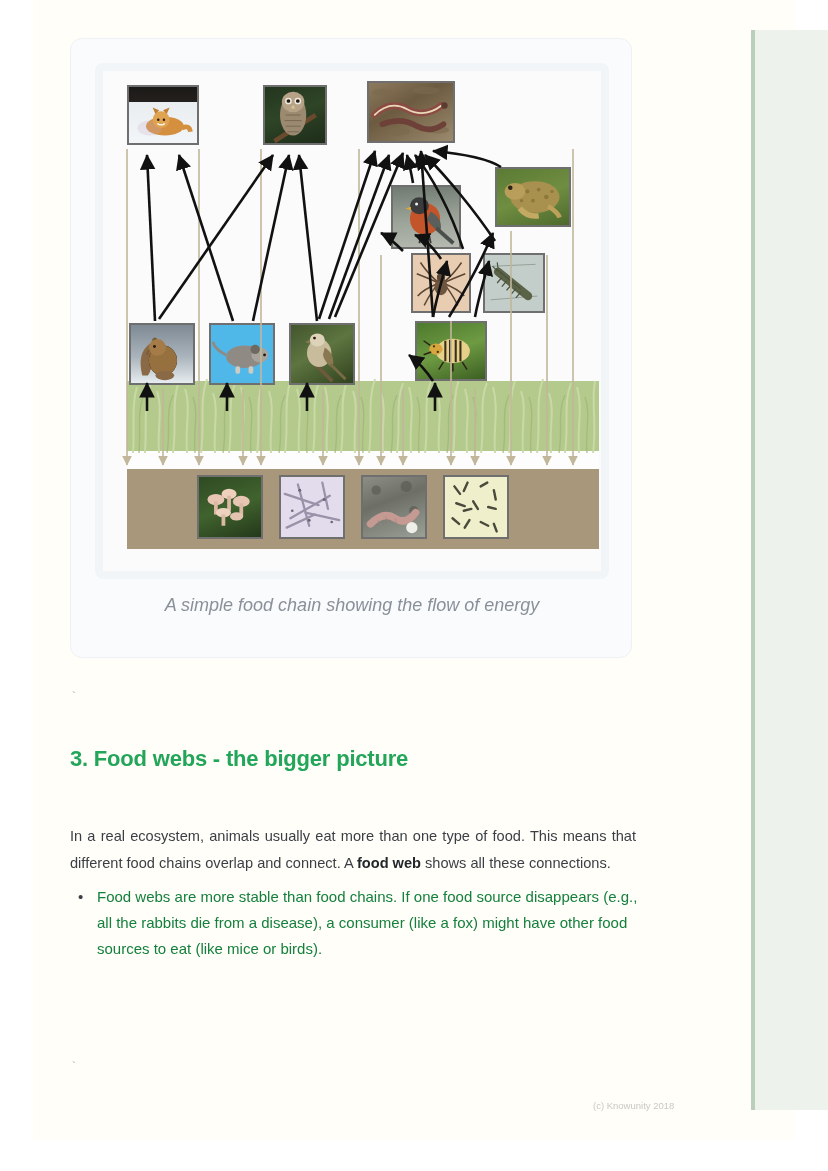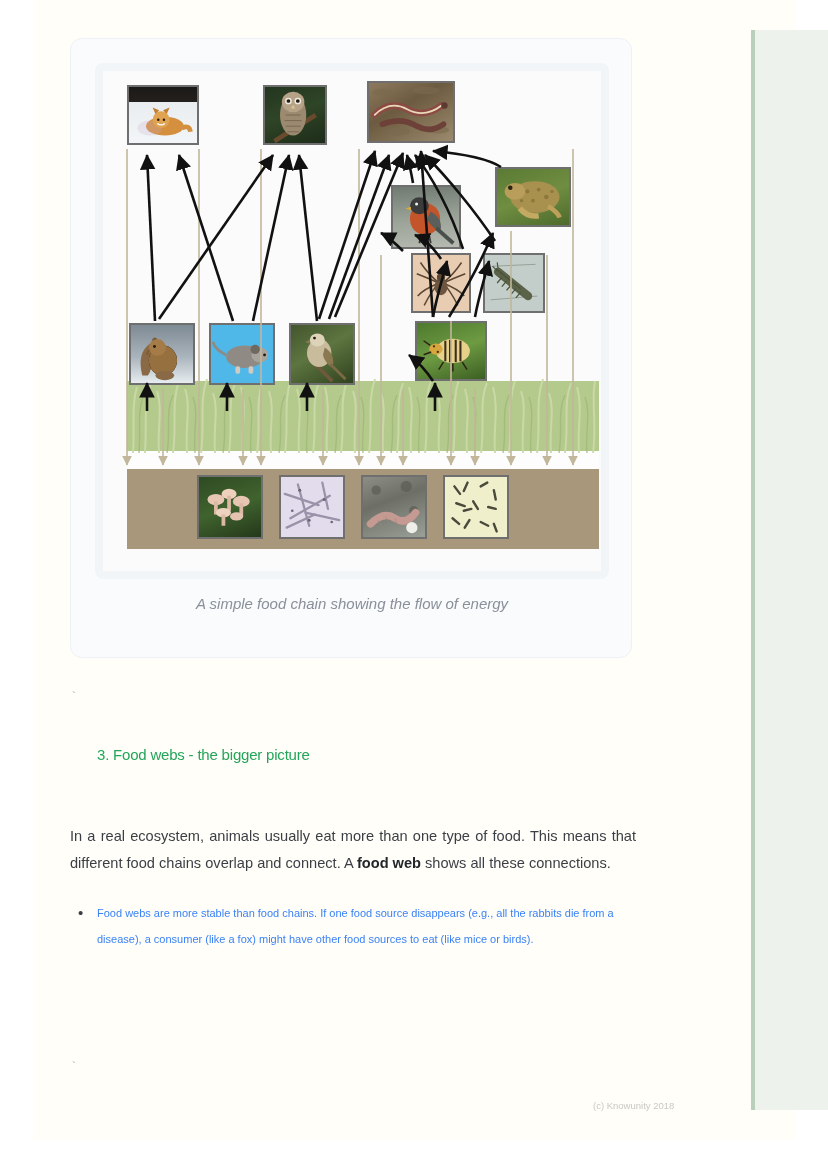--- a/index.html
+++ b/index.html
@@ -32,21 +32,21 @@
   .fig-inner{
     position:absolute;left:24px;top:24px;width:514px;height:516px;
     background:#f2f5f8;border-radius:8px;
   }
   .diagram{
     position:absolute;left:8px;top:8px;width:498px;height:500px;
     background:#fbfbfb;overflow:hidden;
   }
   .fig-caption{
     position:absolute;left:0;top:556px;width:562px;text-align:center;
-    font-style:italic;font-size:15px;color:#8a9099;
+    font-style:italic;font-size:18px;color:#8a9099;
     font-family:"Liberation Sans", sans-serif;
   }
 
   
   .band-grass{
     position:absolute;left:24px;top:310px;width:472px;height:70px;
     background:#b4c98c;
   }
   .band-gap{
     position:absolute;left:24px;top:380px;width:472px;height:18px;
@@ -65,39 +65,37 @@
 
   svg.arrows{position:absolute;left:0;top:0;width:498px;height:500px;}
 
   
   .tick{
     position:absolute;font-size:13px;color:#b9b3a6;
     font-family:"Liberation Mono", monospace;
   }
   .h3{
     position:absolute;left:37px;top:746px;
-    font-size:15px;font-weight:normal;color:#23a55a;
+    font-size:22px;font-weight:bold;color:#23a55a;
     letter-spacing:-0.2px;
-    margin-left:27px;
   }
   .para{
     position:absolute;left:37px;top:808px;width:566px;
     font-size:14.6px;line-height:27px;color:#3b3f45;
     text-align:justify;
   }
   .para b{font-weight:bold;color:#23272c;}
   ul.bullets{
     position:absolute;left:37px;top:884px;width:572px;
     margin:0;padding:0;list-style:none;
   }
   ul.bullets li{
     position:relative;padding-left:27px;
-    font-size:11px;line-height:26px;color:#3b82f6;
+    font-size:15px;line-height:26px;color:#15803d;
     margin-bottom:19px;
-    margin-top:16px;
   }
   ul.bullets li::before{
     content:"•";position:absolute;left:8px;top:0;color:#3b3f45;font-size:15px;
   }
   .footer{
     position:absolute;left:560px;top:1100px;width:160px;text-align:left;
     font-size:9.5px;color:#c9c9c5;
   }
 </style>
 </head>

